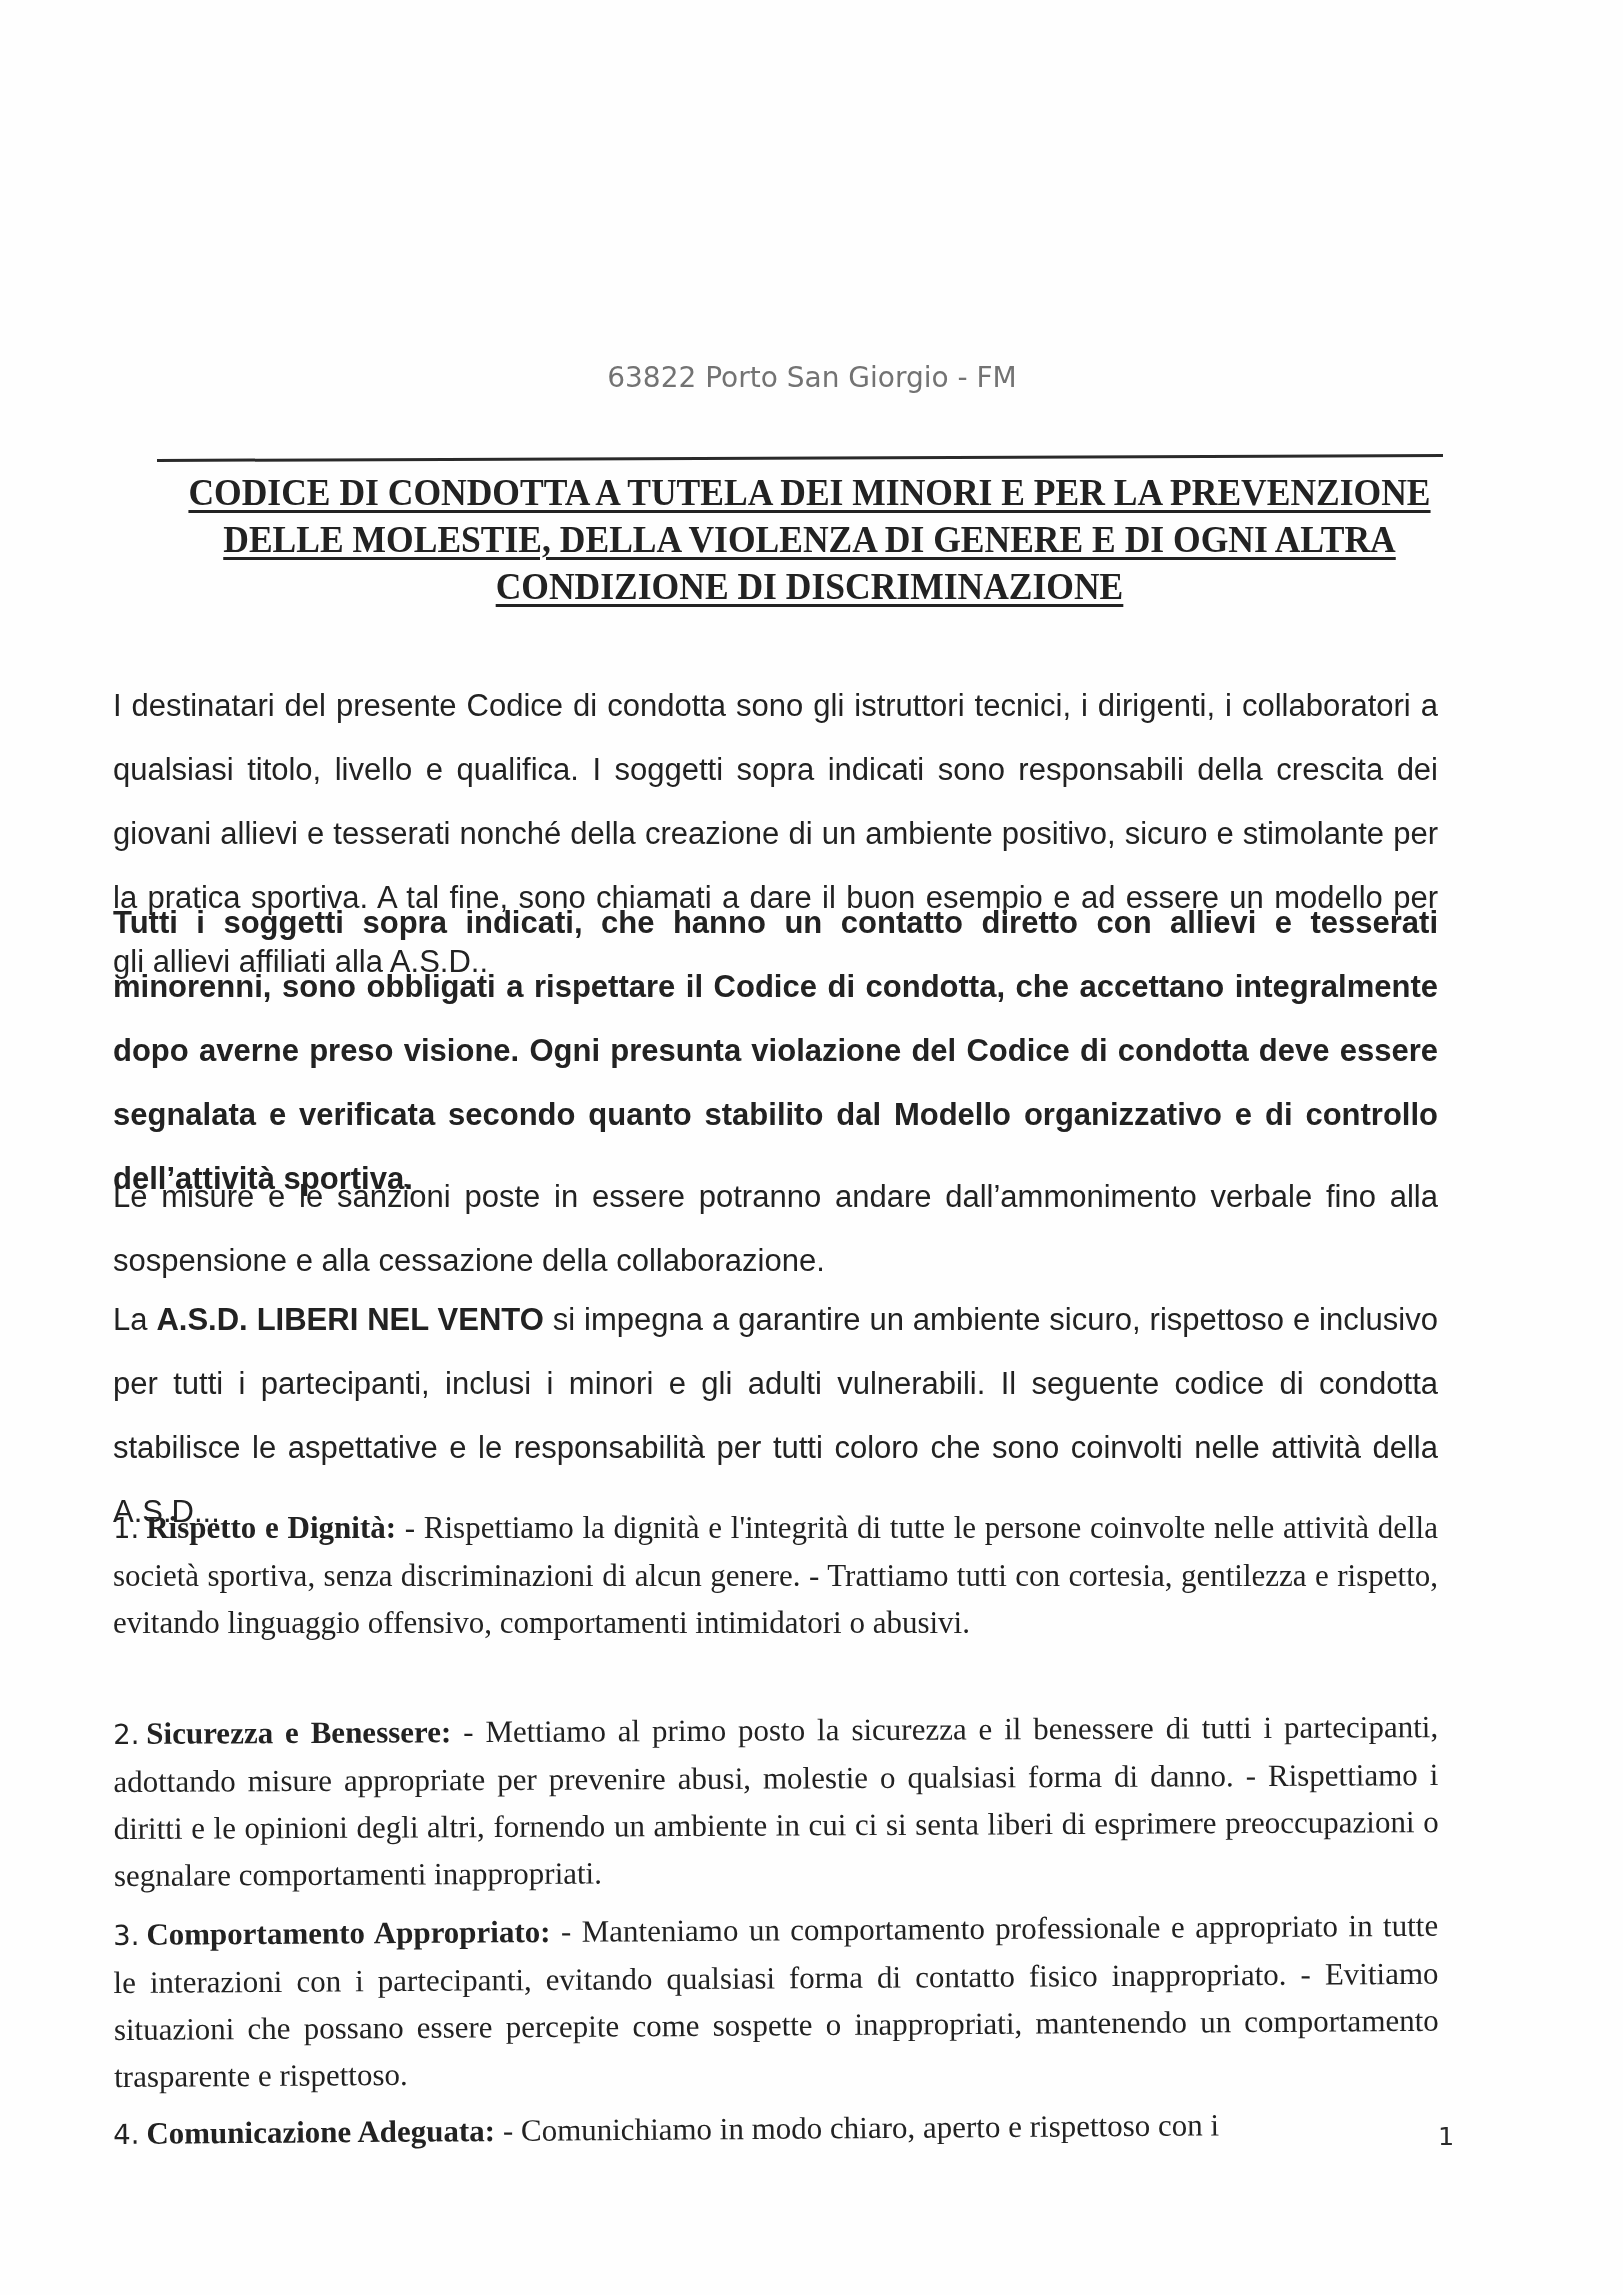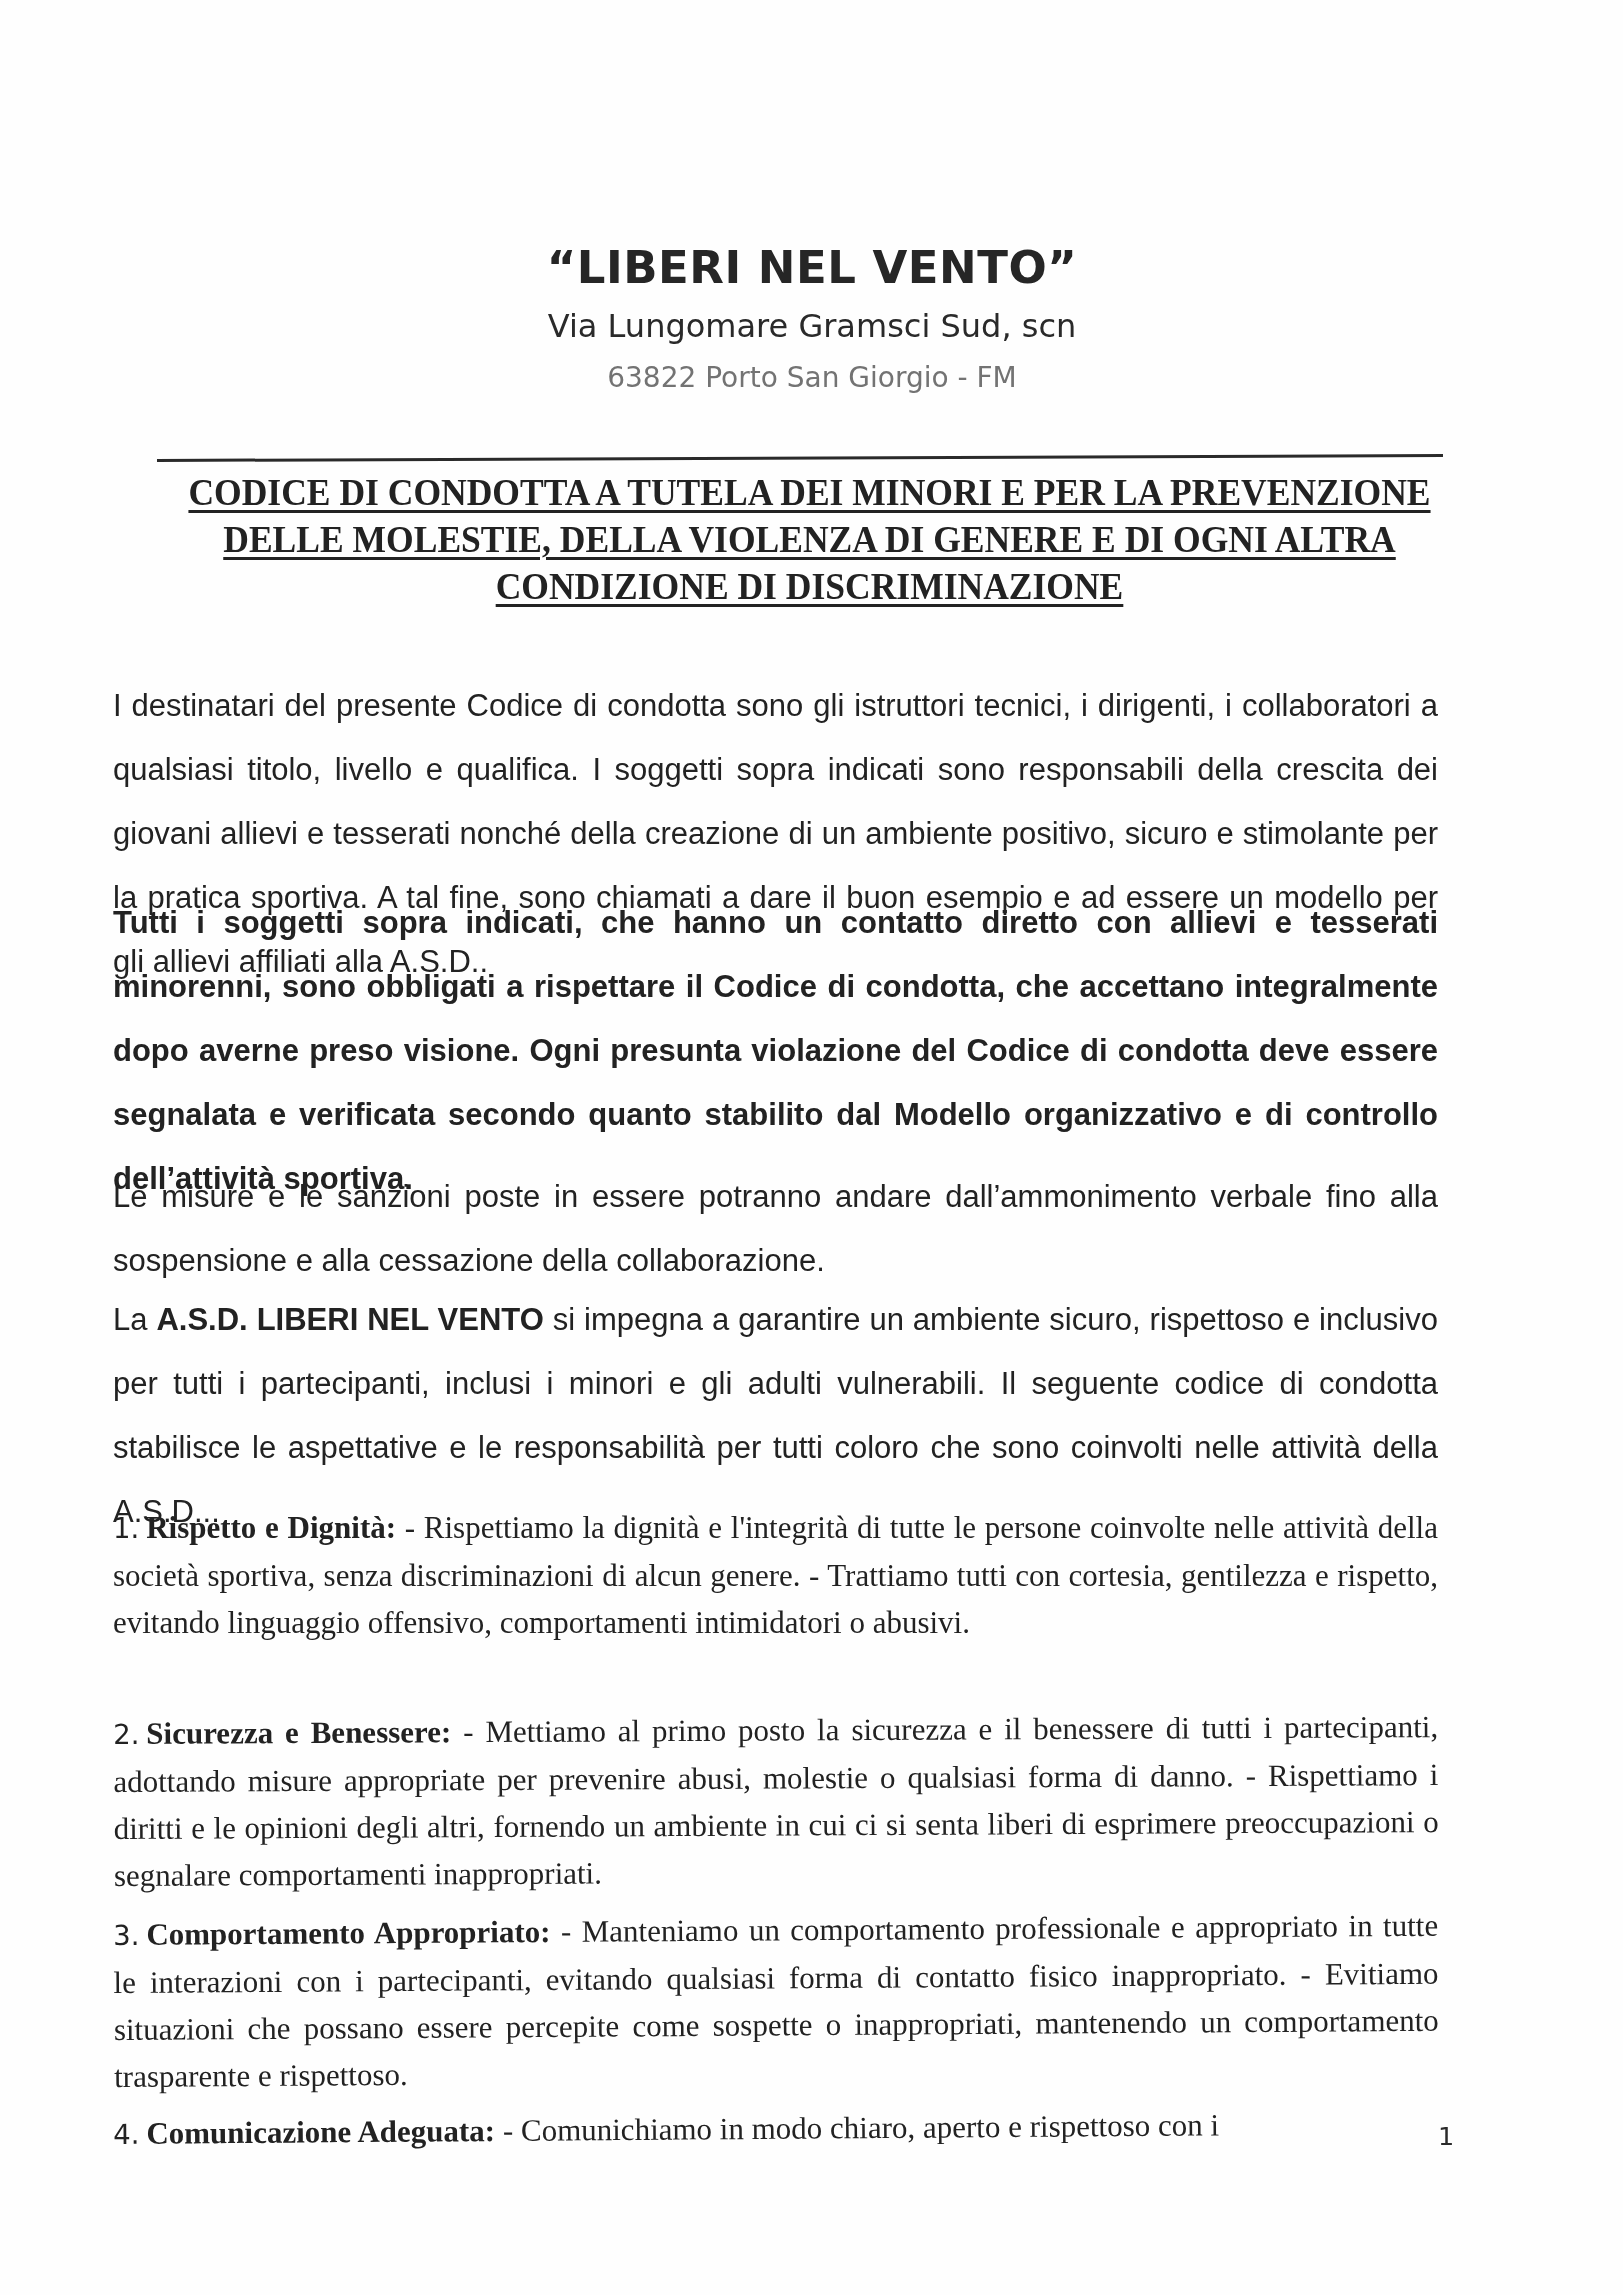--- a/index.html
+++ b/index.html
@@ -28,22 +28,20 @@
   .i2 { top: 1679px; transform: rotate(-0.3deg); transform-origin: left top; }
   .i3 { top: 1880px; transform: rotate(-0.4deg); transform-origin: left top; }
   .i4 { top: 2079px; transform: rotate(-0.45deg); transform-origin: left top; }
   .pagenum { position: absolute; left: 1438px; top: 2121px; font-family: "DejaVu Sans", sans-serif; font-size: 25.5px; color: #2a2a2a; }
 </style>
 </head>
 <body>
 
 <div class="page">
 
-  <div class="letterhead lh-line2">“LIBERI NEL VENTO”</div>
-  <div class="letterhead lh-line3">Via Lungomare Gramsci Sud, scn</div>
   <div class="letterhead lh-line4">63822 Porto San Giorgio - FM</div>
 
   <div class="rule"></div>
 
   <div class="title t1">CODICE DI CONDOTTA A TUTELA DEI MINORI E PER LA PREVENZIONE</div>
   <div class="title t2">DELLE MOLESTIE, DELLA VIOLENZA DI GENERE E DI OGNI ALTRA</div>
   <div class="title t3">CONDIZIONE DI DISCRIMINAZIONE</div>
 
   <p class="para p1">I destinatari del presente Codice di condotta sono gli istruttori tecnici, i dirigenti, i collaboratori a qualsiasi titolo, livello e qualifica. I soggetti sopra indicati sono responsabili della crescita dei giovani allievi e tesserati nonché della creazione di un ambiente positivo, sicuro e stimolante per la pratica sportiva. A tal fine, sono chiamati a dare il buon esempio e ad essere un modello per gli allievi affiliati alla A.S.D..</p>
   <p class="para p2">Tutti i soggetti sopra indicati, che hanno un contatto diretto con allievi e tesserati minorenni, sono obbligati a rispettare il Codice di condotta, che accettano integralmente dopo averne preso visione. Ogni presunta violazione del Codice di condotta deve essere segnalata e verificata secondo quanto stabilito dal Modello organizzativo e di controllo dell’attività sportiva.</p>

